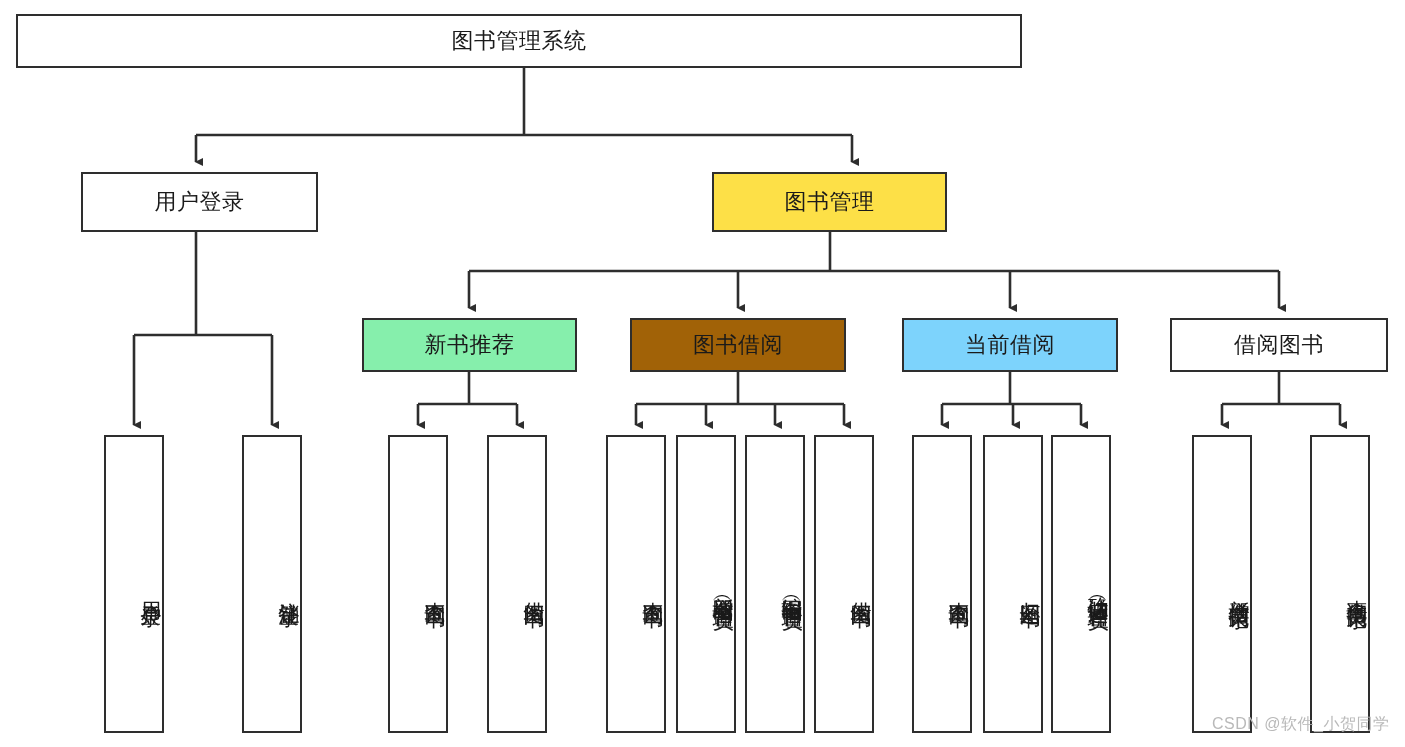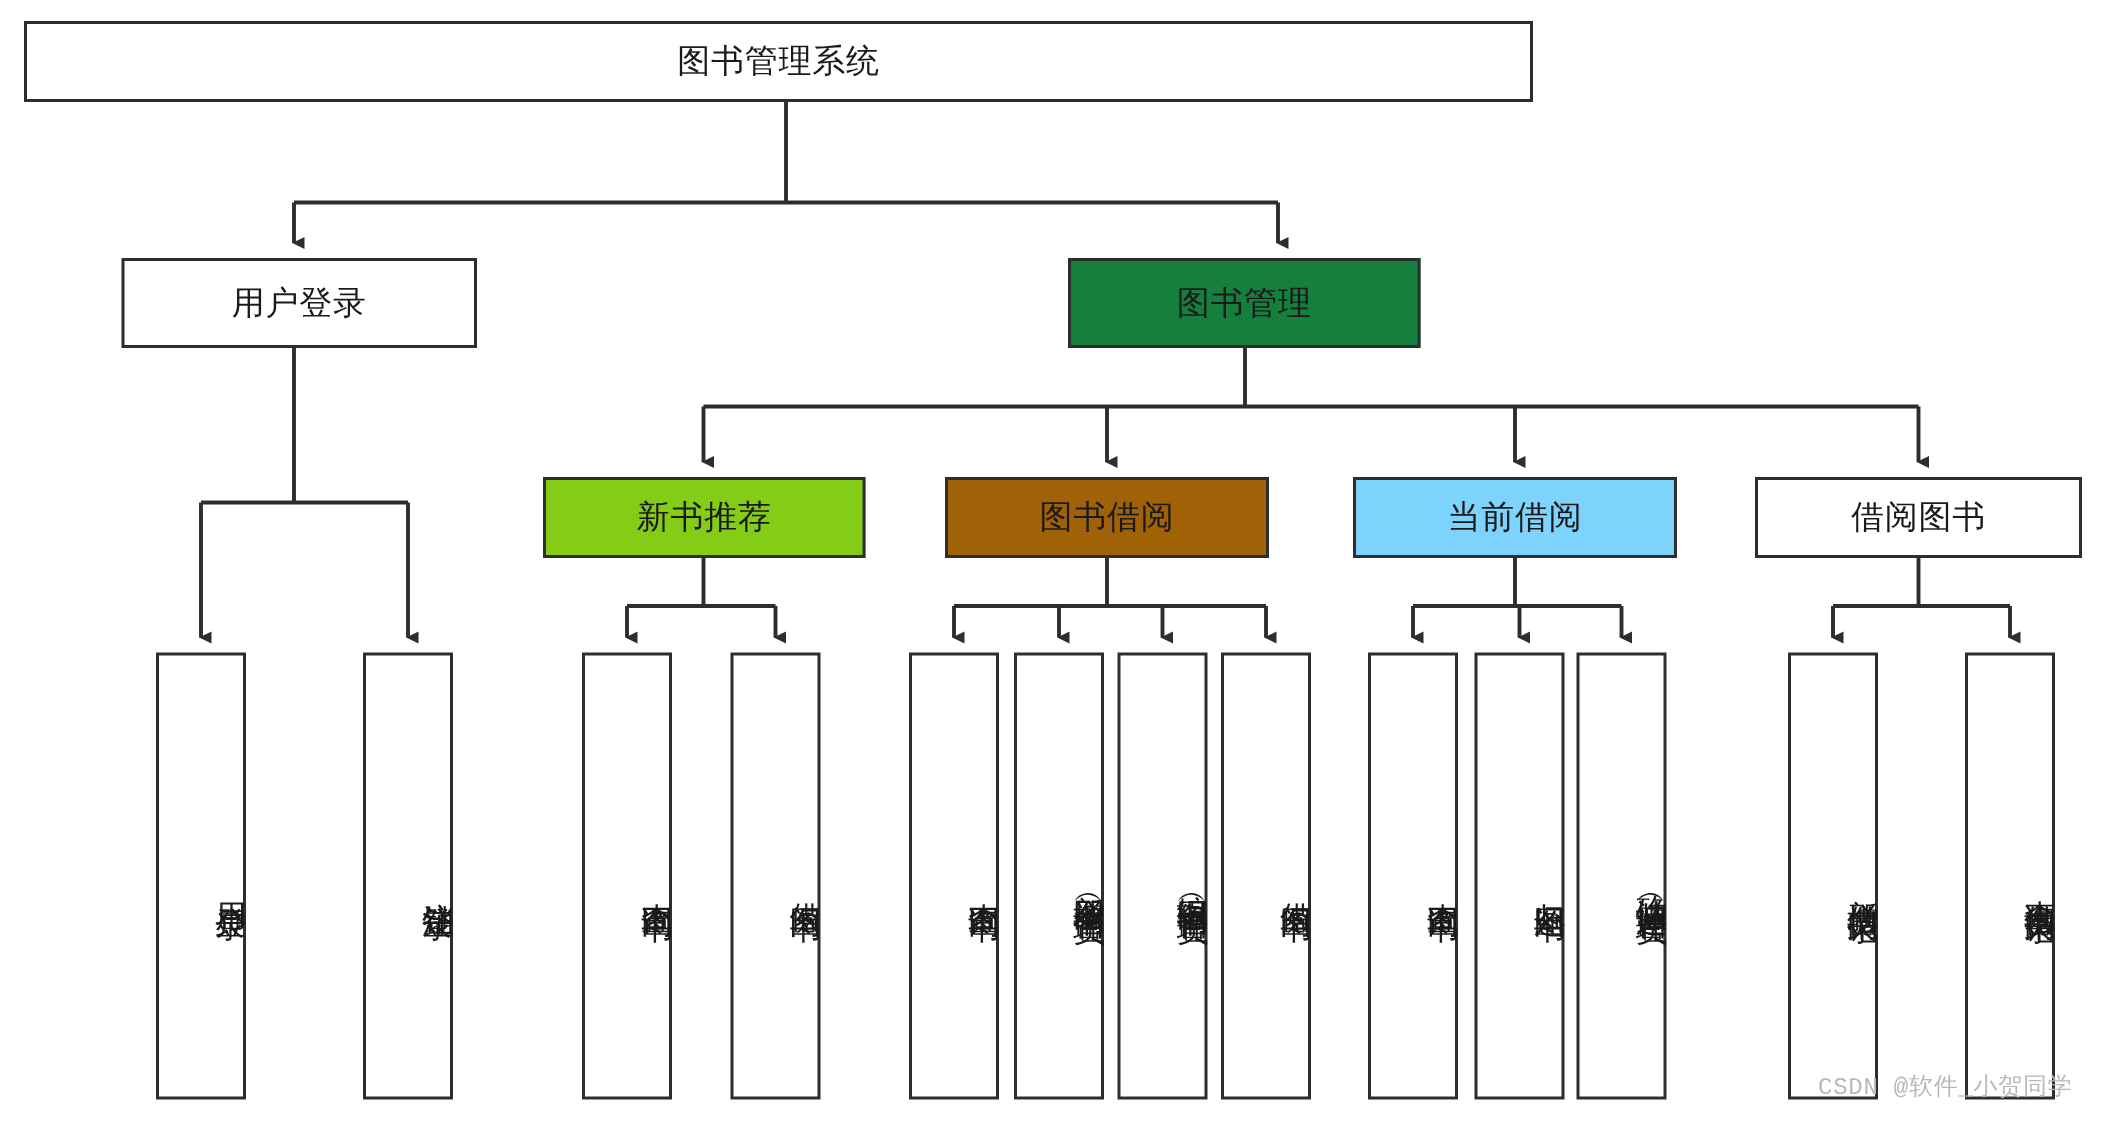--- a/index.html
+++ b/index.html
@@ -11,21 +11,20 @@
     width: 1405px;
     height: 747px;
     font-family: "Liberation Sans", "DejaVu Sans", sans-serif;
     overflow: hidden;
     position: relative;
   }
   #diagram-root {
     position: relative;
     width: 1405px;
     height: 747px;
-    font-family: Liberation Mono, monospace;
   }
   svg.edges {
     position: absolute;
     left: 0;
     top: 0;
     width: 1405px;
     height: 747px;
     pointer-events: none;
   }
   .node {
@@ -119,24 +118,24 @@
     </g>
   </svg>
 
   <div id="nodes-layer">
       <div class="node horizontal" style="left: 16px; top: 14px; width: 1006px; height: 54px; border-color: rgb(46, 46, 46); background: rgb(255, 255, 255); color: rgb(26, 26, 26);">
         <span class="label">图书管理系统</span>
       </div>
       <div class="node horizontal" style="left: 81px; top: 172px; width: 237px; height: 60px; border-color: rgb(46, 46, 46); background: rgb(255, 255, 255); color: rgb(26, 26, 26);">
         <span class="label">用户登录</span>
       </div>
-      <div class="node horizontal" style="left: 712px; top: 172px; width: 235px; height: 60px; border-color: rgb(46, 46, 46); background: #15803d; color: rgb(26, 26, 26);">
+      <div class="node horizontal" style="left: 712px; top: 172px; width: 235px; height: 60px; border-color: rgb(46, 46, 46); background: #fde047; color: rgb(26, 26, 26);">
         <span class="label">图书管理</span>
       </div>
-      <div class="node horizontal" style="left: 362px; top: 318px; width: 215px; height: 54px; border-color: rgb(46, 46, 46); background: #84cc16; color: rgb(26, 26, 26);">
+      <div class="node horizontal" style="left: 362px; top: 318px; width: 215px; height: 54px; border-color: rgb(46, 46, 46); background: #86efac; color: rgb(26, 26, 26);">
         <span class="label">新书推荐</span>
       </div>
       <div class="node horizontal" style="left: 630px; top: 318px; width: 216px; height: 54px; border-color: rgb(46, 46, 46); background: #a16207; color: rgb(26, 26, 26);">
         <span class="label">图书借阅</span>
       </div>
       <div class="node horizontal" style="left: 902px; top: 318px; width: 216px; height: 54px; border-color: rgb(46, 46, 46); background: #7dd3fc; color: rgb(26, 26, 26);">
         <span class="label">当前借阅</span>
       </div>
       <div class="node horizontal" style="left: 1170px; top: 318px; width: 218px; height: 54px; border-color: rgb(46, 46, 46); background: rgb(255, 255, 255); color: rgb(26, 26, 26);">
         <span class="label">借阅图书</span>

